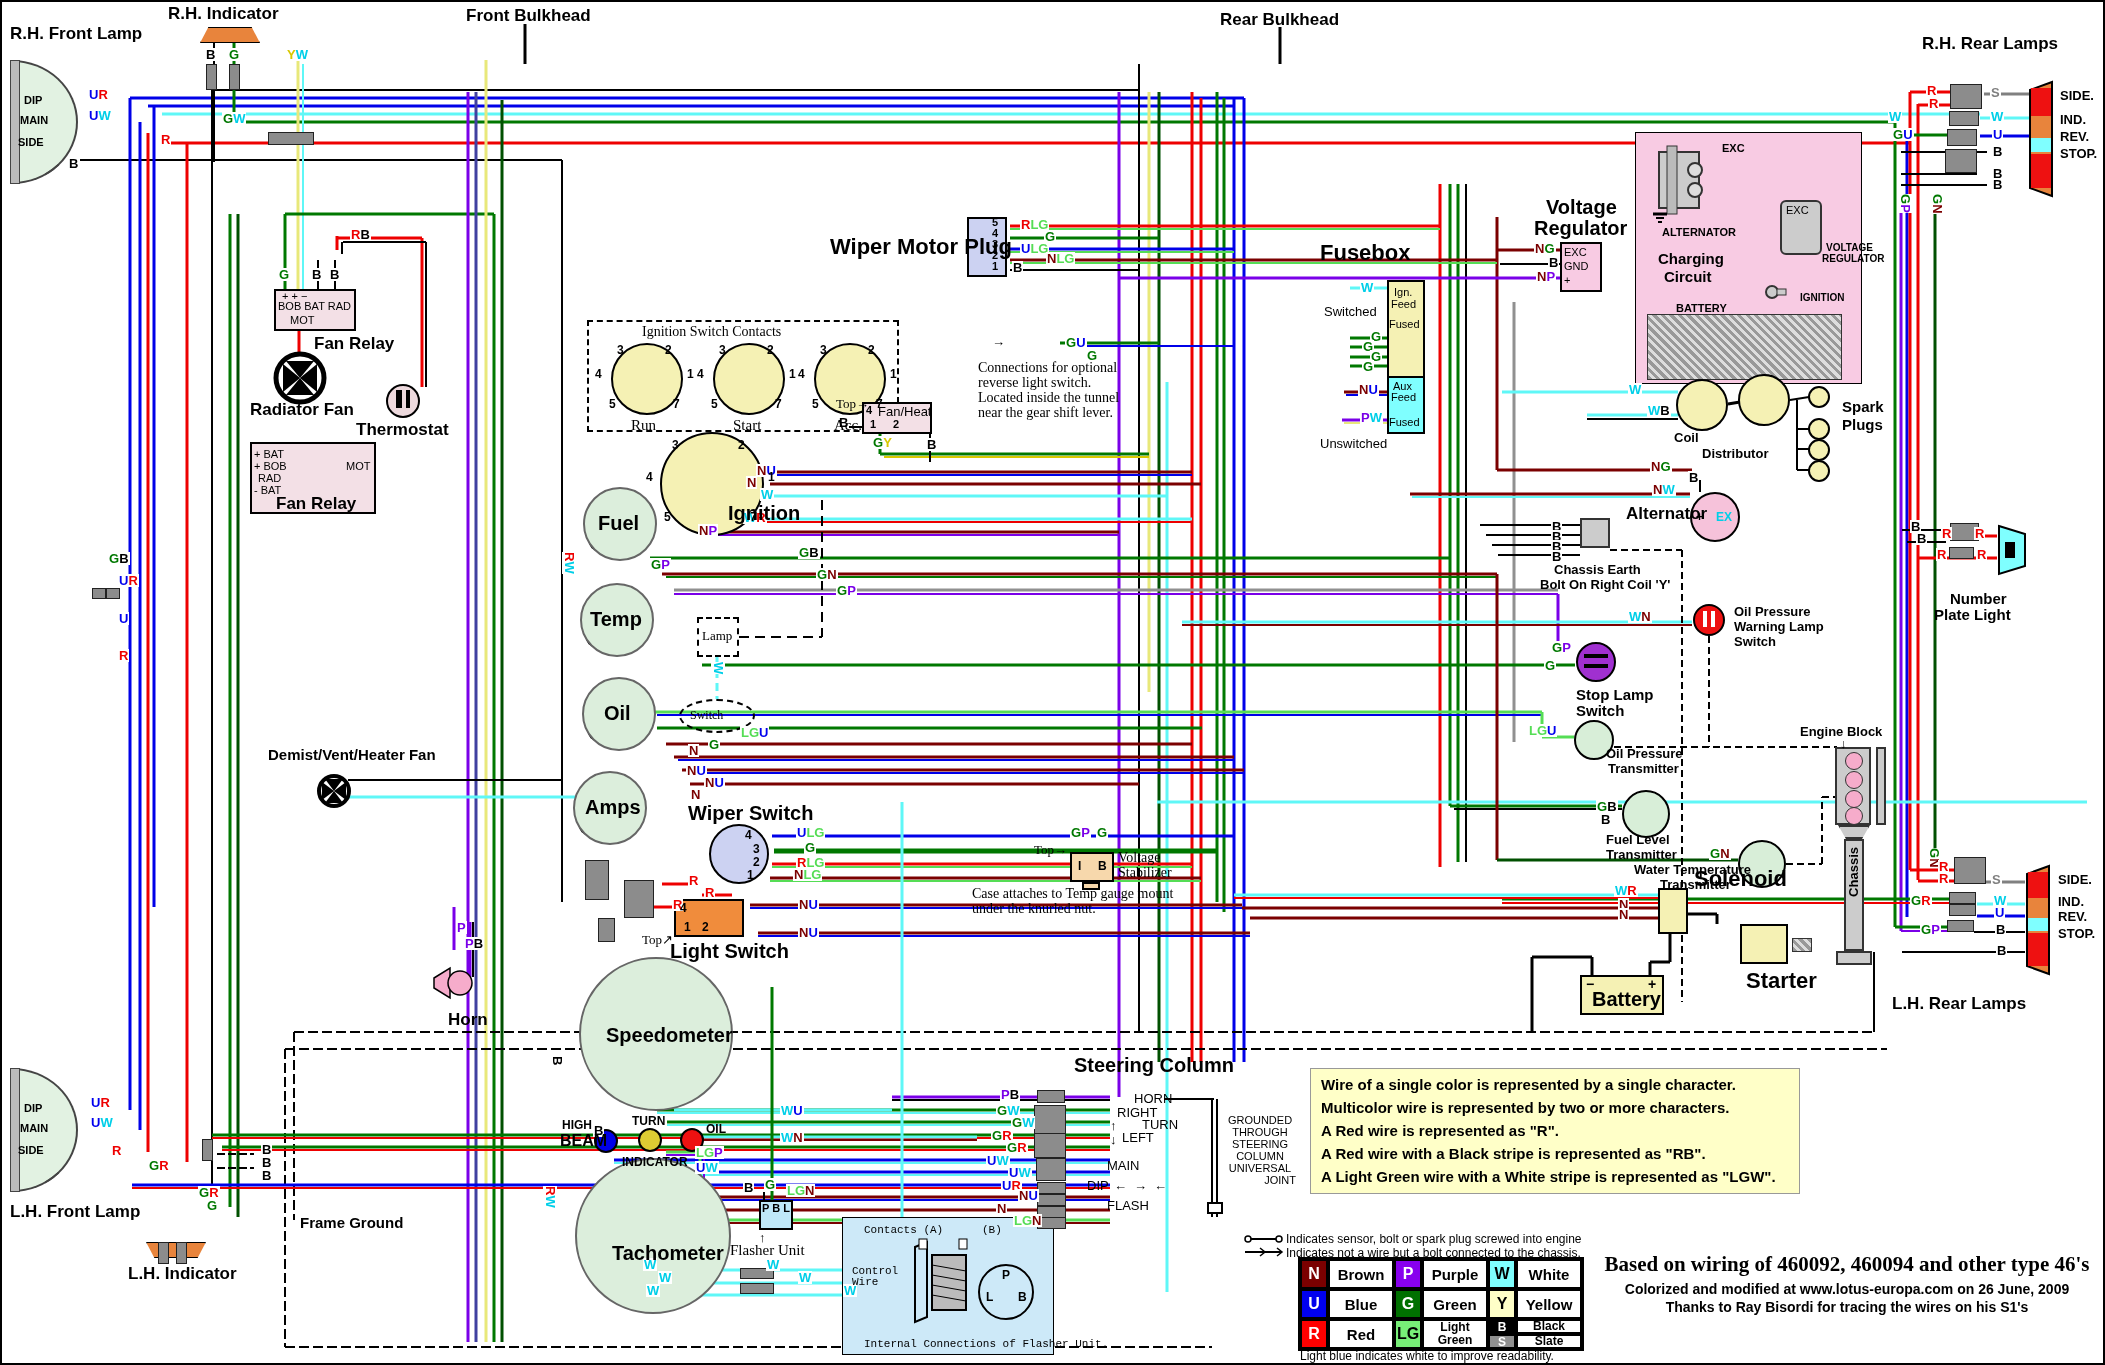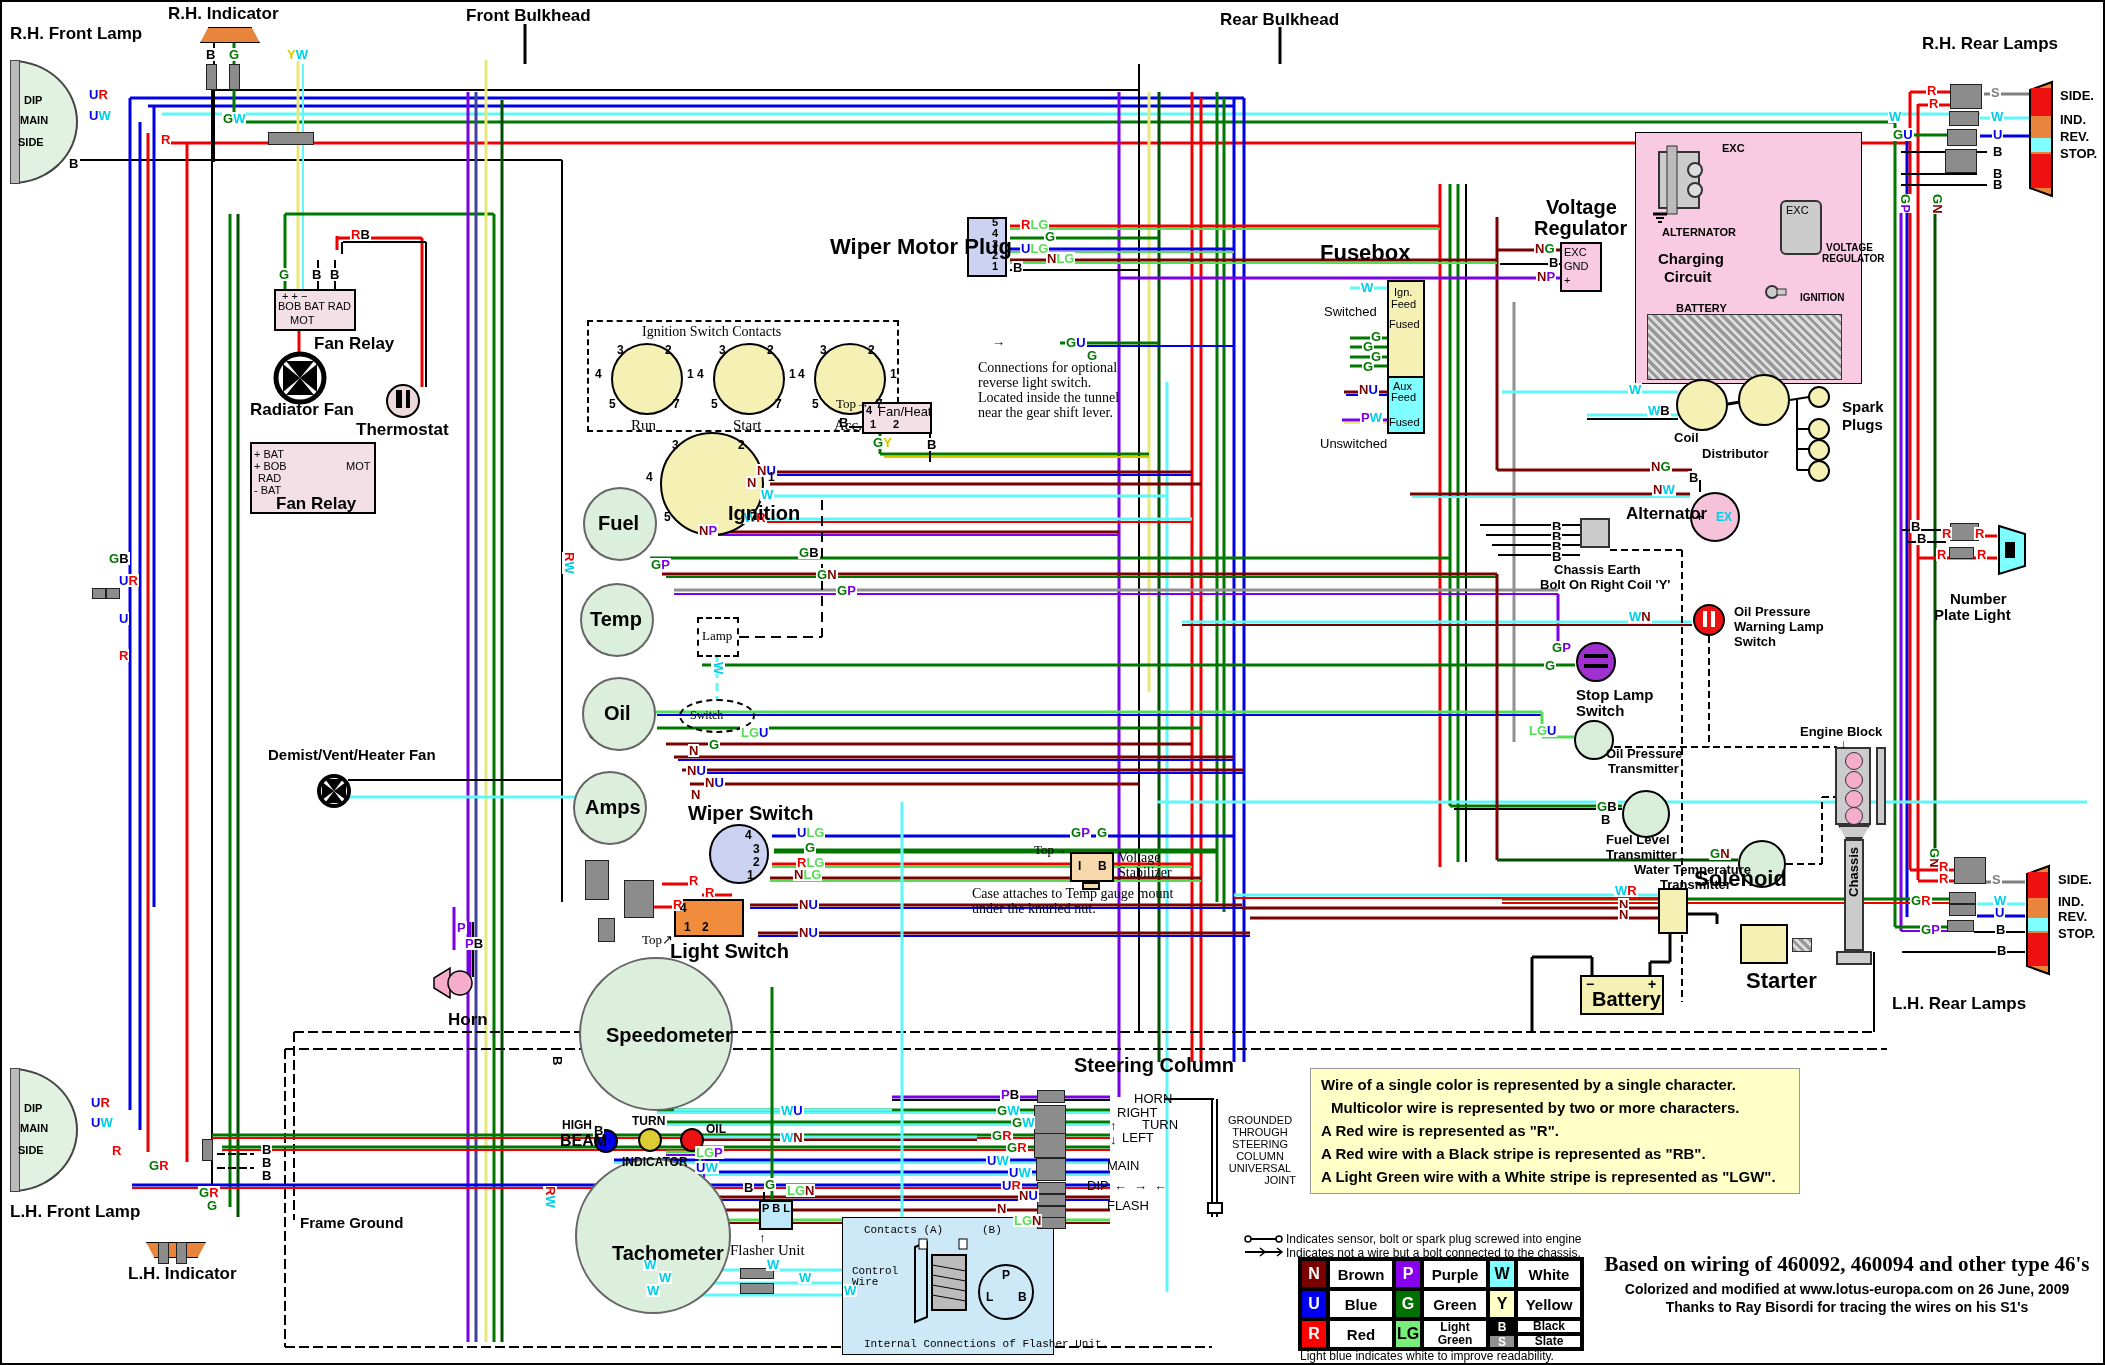--- a/index.html
+++ b/index.html
@@ -761,21 +761,21 @@
     <rect x="3" y="69" width="20" height="33" fill="#EE1111"></rect>
   </svg>
   <div class="lbl13 b" style="left:2056px;top:870px">SIDE.</div>
   <div class="lbl13 b" style="left:2056px;top:892px">IND.</div>
   <div class="lbl13 b" style="left:2056px;top:907px">REV.</div>
   <div class="lbl13 b" style="left:2056px;top:924px">STOP.</div>
   <div class="lbl" style="left:1890px;top:992px">L.H. Rear Lamps</div>
 
   <div class="shape" style="left:1308px;top:1066px;width:490px;height:126px;background:#FFFFC8;border:1px solid #999;z-index:5">
     <div class="b" style="font-size:15px;margin:7px 0 0 10px">Wire of a single color is represented by a single character.</div>
-    <div class="b" style="font-size:15px;margin:6px 0 0 20px">Multicolor wire is represented by two or more characters.</div>
+    <div class="b" style="font-size:15px;margin:6px 0 0 10px">Multicolor wire is represented by two or more characters.</div>
     <div class="b" style="font-size:15px;margin:6px 0 0 10px">A Red wire is represented as "R".</div>
     <div class="b" style="font-size:15px;margin:6px 0 0 10px">A Red wire with a Black stripe is represented as "RB".</div>
     <div class="b" style="font-size:15px;margin:6px 0 0 10px">A Light Green wire with a White stripe is represented as "LGW".</div>
   </div>
 
   <div class="lbl13" style="left:1284px;top:1230px;font-size:12px">Indicates sensor, bolt or spark plug screwed into engine</div>
   <div class="lbl13" style="left:1284px;top:1244px;font-size:12px">Indicates not a wire but a bolt connected to the chassis.</div>
 
   <div class="keytable">
     <div class="keyrow">

